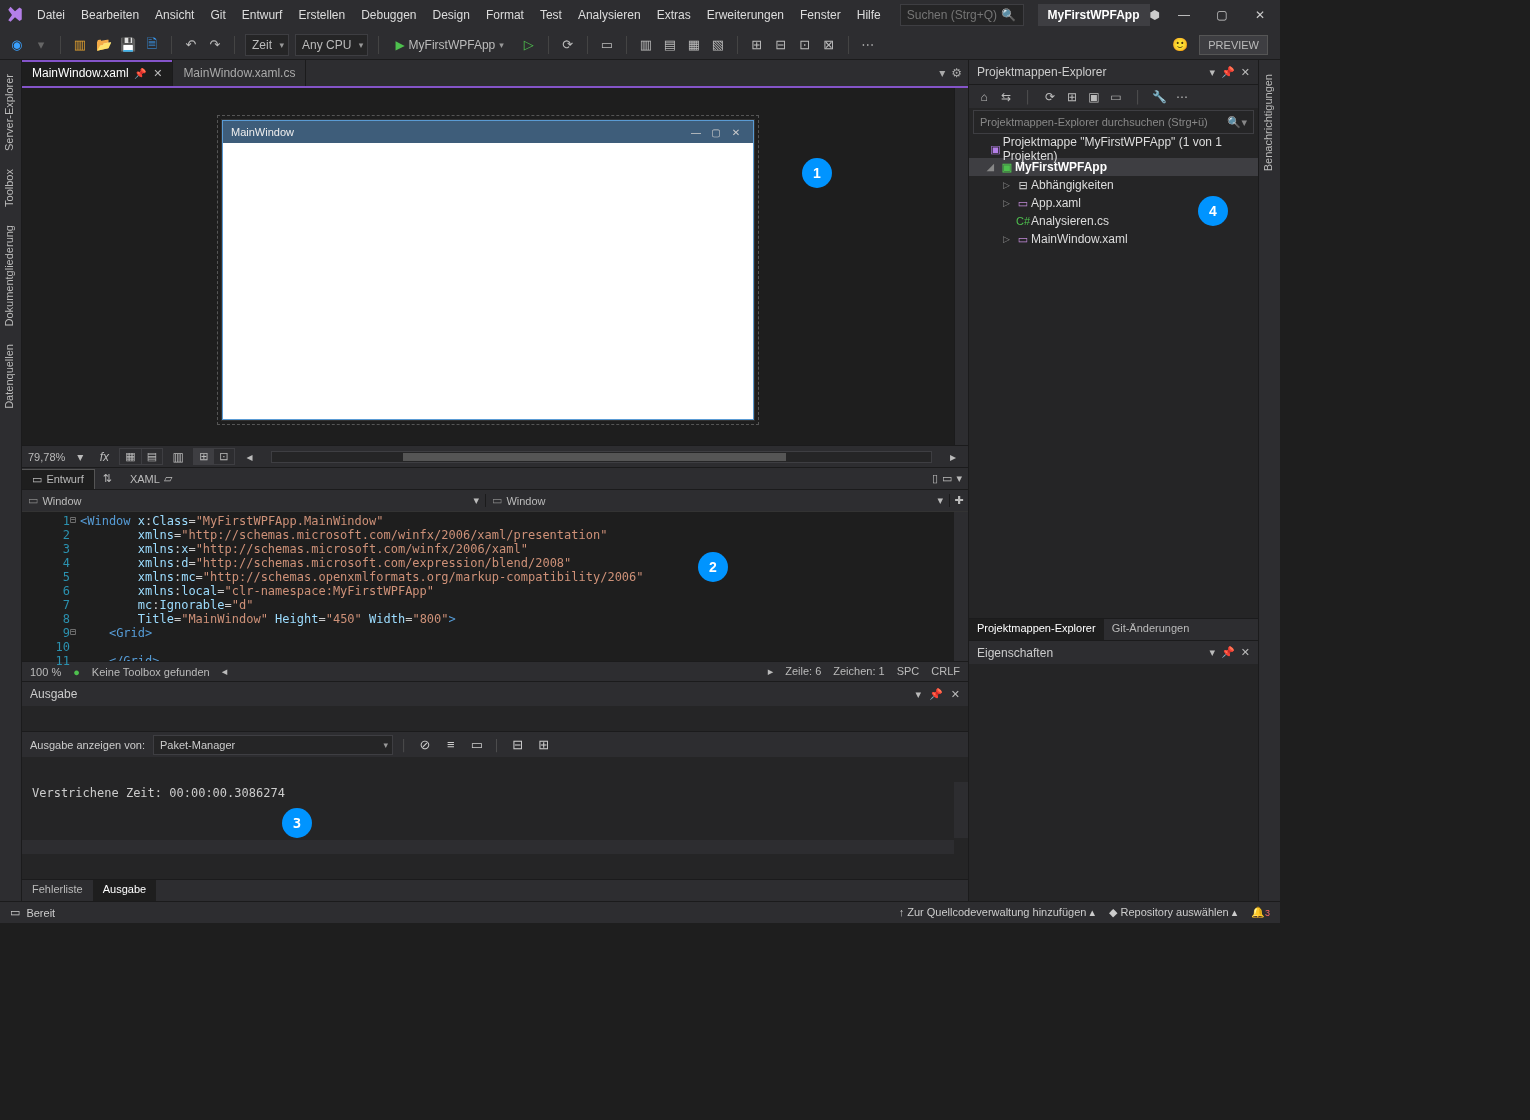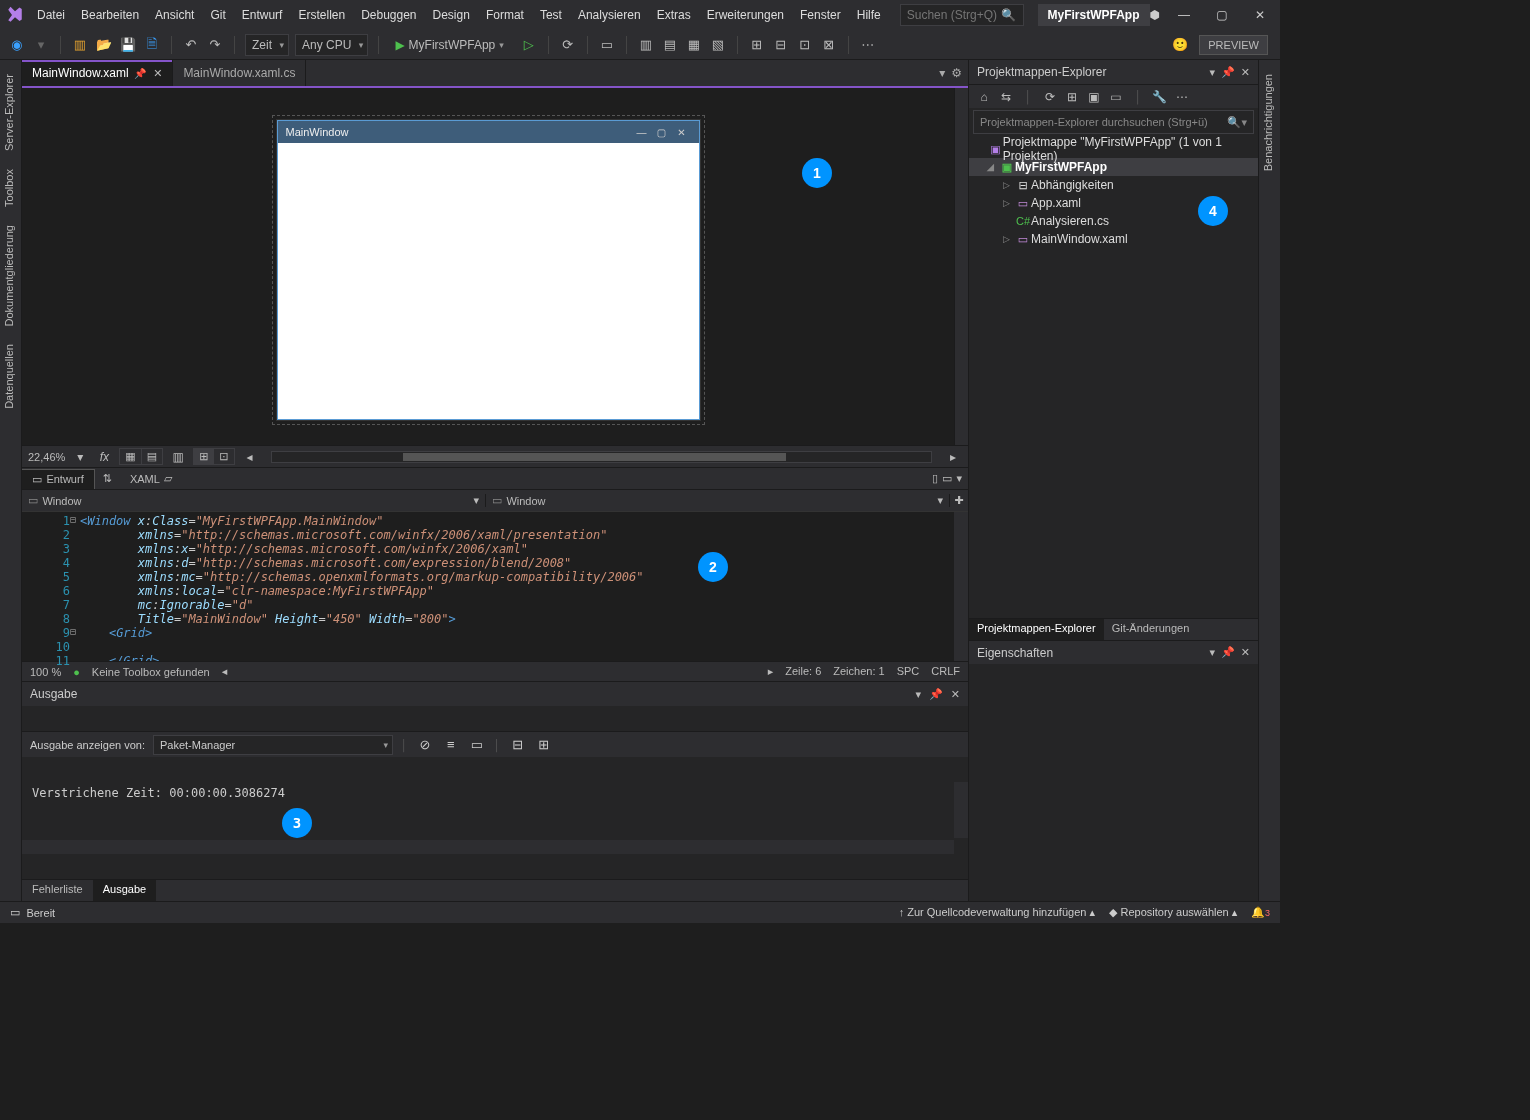--- a/index.html
+++ b/index.html
@@ -33,21 +33,21 @@
   .doc-tabs { height:26px; background:#2d2d30; display:flex; align-items:stretch; }
   .doc-tab { display:flex; align-items:center; padding:0 10px; font-size:12px; color:#aaa; border-right:1px solid #1b1b1c; cursor:pointer; position:relative; }
   .doc-tab.active { background:#1e1e1e; color:#fff; }
   .doc-tab.active::before { content:""; position:absolute; top:0; left:0; right:0; height:2px; background:#8454c8; }
   .doc-tab .pin { margin-left:6px; font-size:10px; color:#999; }
   .doc-tab .x { margin-left:6px; font-size:11px; color:#bbb; }
   .doc-tools { margin-left:auto; display:flex; align-items:center; gap:6px; padding-right:6px; color:#aaa; }
 
   .designer { flex:1; background:#1e1e1e; display:flex; position:relative; border-top:2px solid #8454c8; }
   .designer-canvas { flex:1; display:flex; align-items:flex-start; justify-content:center; padding-top:32px; overflow:hidden; }
-  .wpf-window { width:423px; height:300px; background:#fff; border:1px solid #5a9bd4; position:relative; box-shadow:0 0 0 1px #333; }
+  .wpf-window { width:532px; height:300px; background:#fff; border:1px solid #5a9bd4; position:relative; box-shadow:0 0 0 1px #333; }
   .wpf-window::before { content:""; position:absolute; inset:-6px; border:1px dashed #555; pointer-events:none; }
   .wpf-titlebar { height:22px; background:#3e5d7a; color:#eee; font-size:11px; padding:3px 8px; display:flex; align-items:center; }
   .wpf-titlebar .btns { margin-left:auto; display:flex; gap:2px; }
   .wpf-titlebar .btns span { width:18px; text-align:center; color:#ccc; font-size:10px; }
   .designer-vscroll { width:14px; background:#2d2d30; border-left:1px solid #1b1b1c; }
 
   .zoom-bar { height:22px; background:#2d2d30; border-top:1px solid #1b1b1c; display:flex; align-items:center; padding:0 6px; gap:6px; color:#bbb; font-size:11px; }
   .zoom-bar .ico { width:18px; text-align:center; cursor:pointer; font-size:12px; }
   .zoom-bar .btn-grp { display:flex; border:1px solid #3e3e42; }
   .zoom-bar .btn-grp span { padding:1px 5px; border-right:1px solid #3e3e42; cursor:pointer; }
@@ -61,21 +61,21 @@
   .split-swap { padding:3px 8px; cursor:pointer; }
 
   .panes-row { height:22px; background:#2d2d30; border-top:1px solid #1b1b1c; display:flex; align-items:center; font-size:11px; color:#bbb; }
   .panes-row .pane { flex:1; display:flex; align-items:center; padding:0 6px; border-right:1px solid #1b1b1c; }
   .panes-row .pane::before { content:"▭ "; color:#888; margin-right:4px; }
 
   .code-view { height:150px; background:#1e1e1e; display:flex; position:relative; border-top:1px solid #333; }
   .gutter { width:58px; background:#1e1e1e; text-align:right; padding:2px 10px 2px 0; color:#2b91af; font-family:Consolas,monospace; font-size:12px; line-height:14px; }
   .gutter div { height:14px; }
   .code-lines { flex:1; font-family:Consolas,monospace; font-size:12px; line-height:14px; padding:2px 0; white-space:pre; overflow:hidden; }
-  .code-lines .l { height:14px;font-style:italic; }
+  .code-lines .l { height:14px; }
   .tag { color:#569cd6; }
   .attr { color:#9cdcfe; }
   .str { color:#ce9178; }
   .fold { position:absolute; left:46px; top:2px; font-family:Consolas,monospace; font-size:10px; color:#888; }
   .fold div { height:14px; text-align:center; width:10px; }
   .code-vscroll { width:14px; background:#2d2d30; }
 
   .code-status { height:20px; background:#2d2d30; border-top:1px solid #1b1b1c; display:flex; align-items:center; padding:0 8px; font-size:11px; color:#bbb; gap:12px; }
   .code-status .ok { color:#4ec04e; }
   .code-status .right { margin-left:auto; display:flex; gap:12px; }
@@ -238,21 +238,21 @@
               <span>✕</span>
             </div>
           </div>
         </div>
       </div>
       <div class="designer-vscroll"></div>
       <div class="callout" style="left:780px;top:70px;">1</div>
     </div>
 
     <div class="zoom-bar">
-      <span>22,46%</span>
+      <span>79,78%</span>
       <span class="ico">▾</span>
       <span class="ico" style="font-style:italic;">fx</span>
       <div class="btn-grp">
         <span>▦</span>
         <span>▤</span>
       </div>
       <span class="ico">▥</span>
       <div class="btn-grp">
         <span style="background:#3e3e42;">⊞</span>
         <span>⊡</span>

